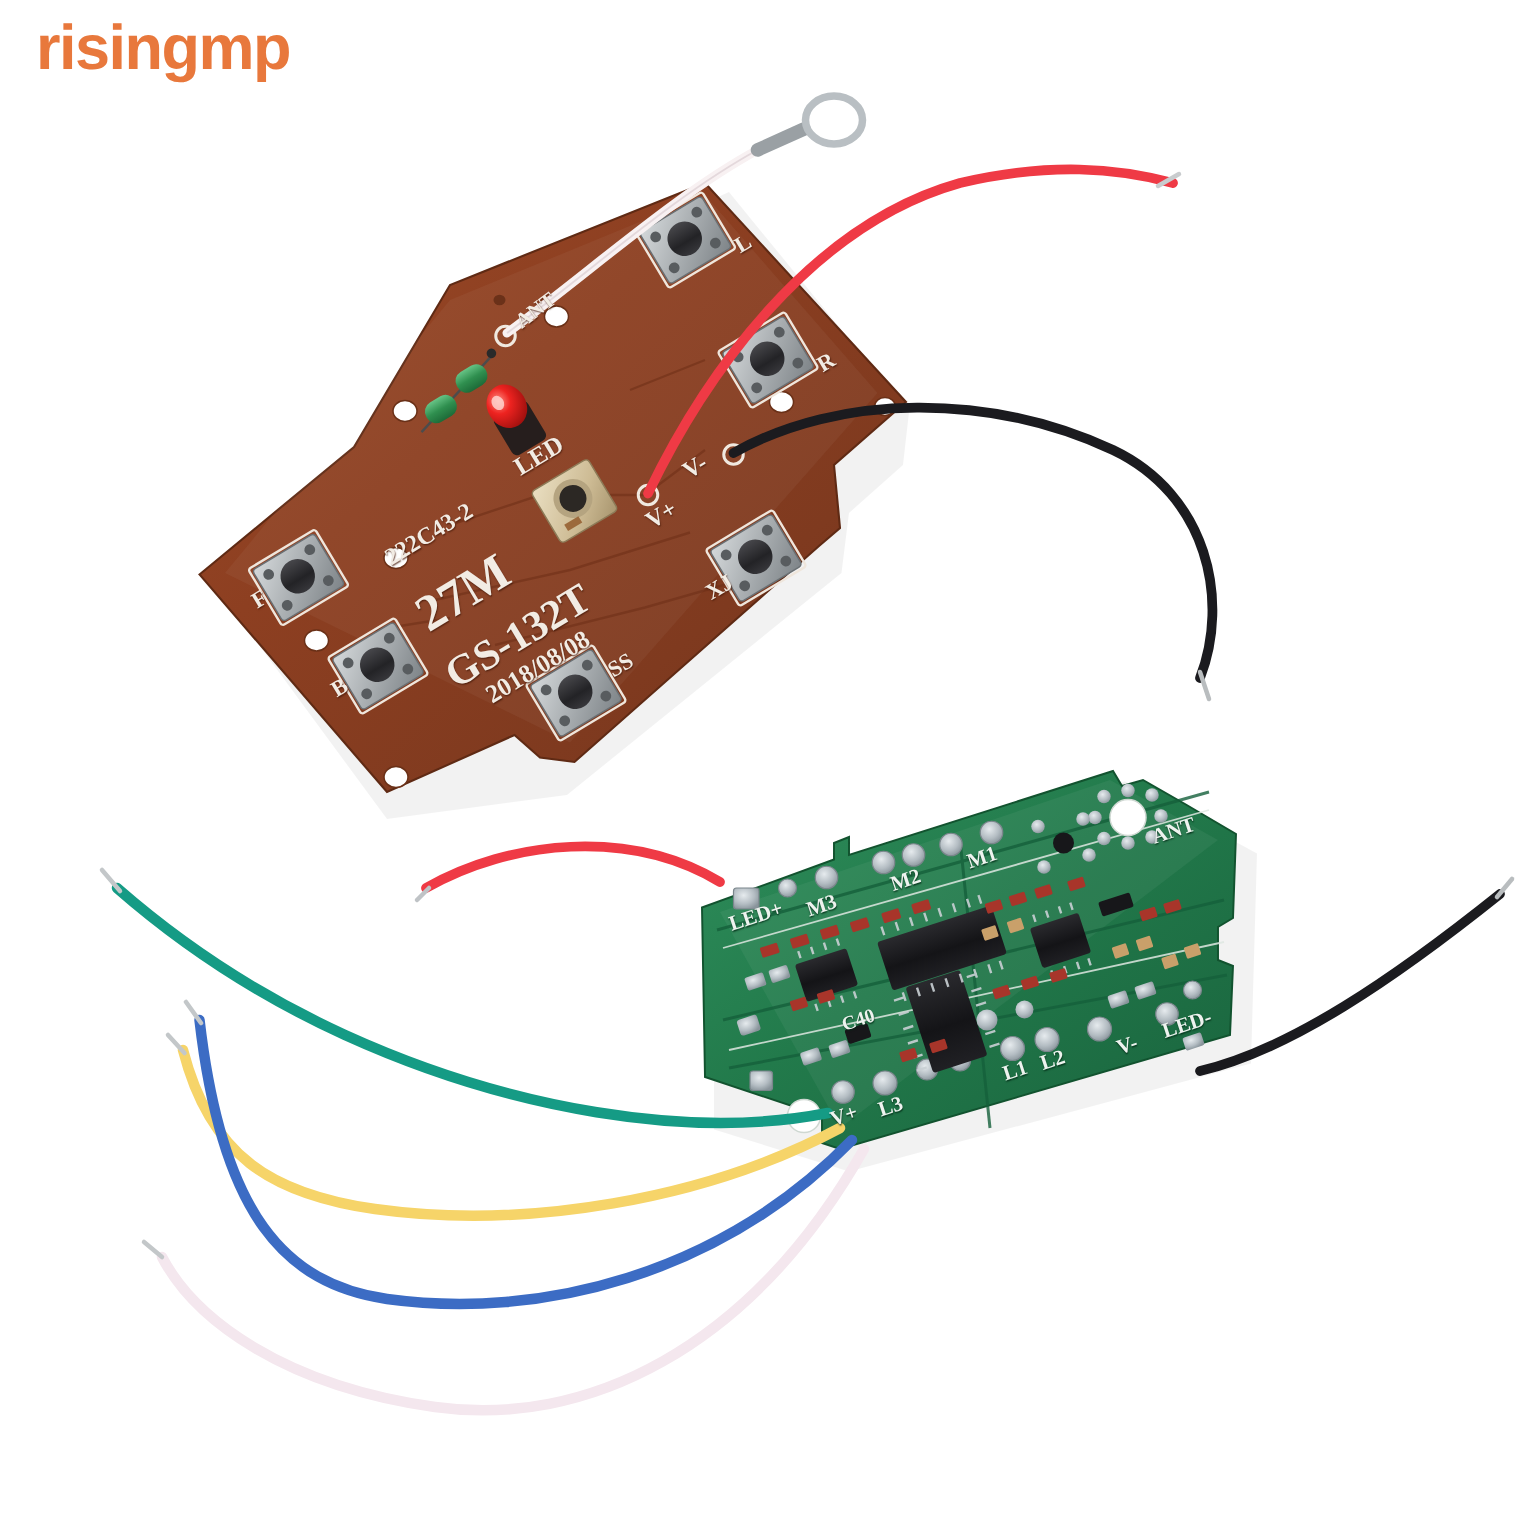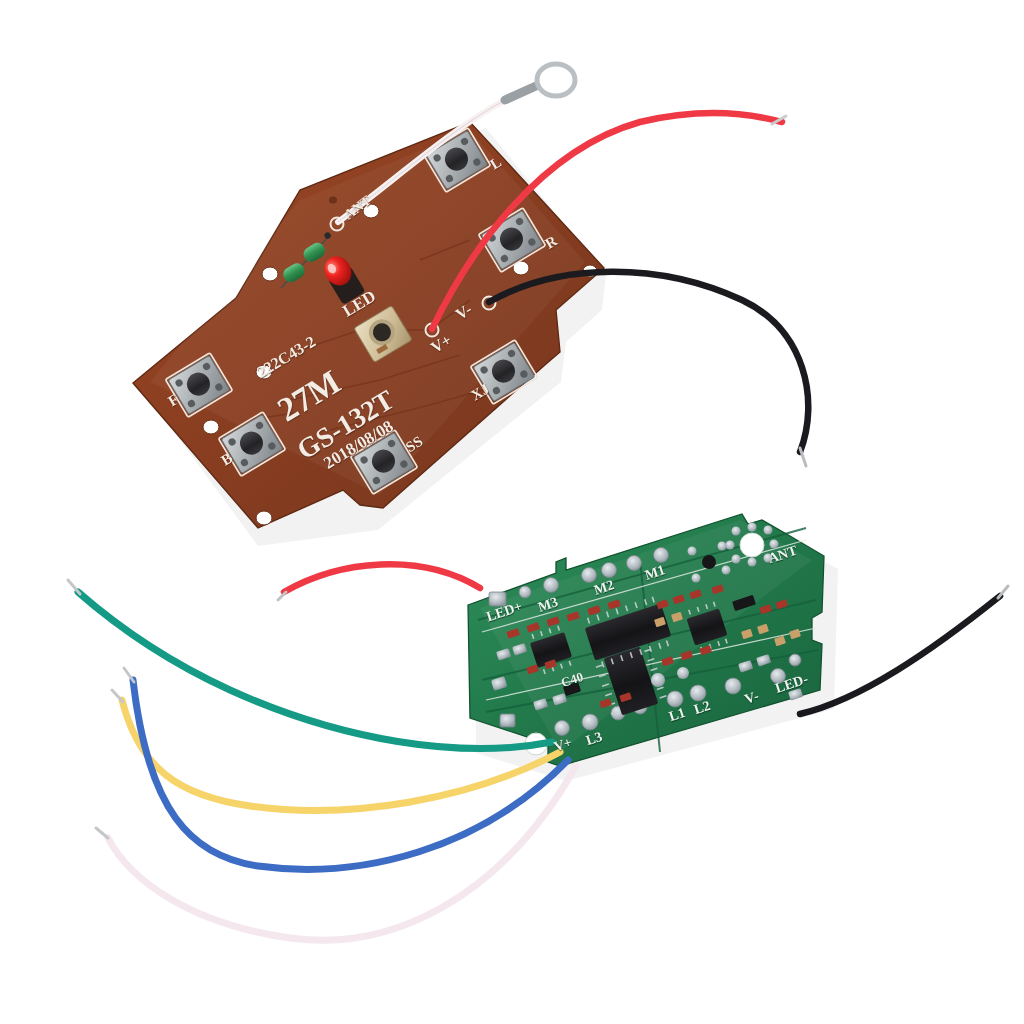--- a/index.html
+++ b/index.html
@@ -38,20 +38,21 @@
     text-shadow:0 1px 1px rgba(0,40,20,.8);
     white-space:nowrap;
     user-select:none;
   }
 </style>
 </head>
 <body>
 
 <div id="stage">
 
+  <div id="watermark">risingmp</div>
 
   <div class="svgwrap">
   <svg width="1024" height="1024" viewBox="0 0 1024 1024" xmlns="http://www.w3.org/2000/svg">
     <defs>
       <linearGradient id="txBoard" x1="0" y1="0" x2="1" y2="1">
         <stop offset="0%" stop-color="#9b4a27"></stop>
         <stop offset="38%" stop-color="#8d3f21"></stop>
         <stop offset="72%" stop-color="#7f3a1f"></stop>
         <stop offset="100%" stop-color="#73331b"></stop>
       </linearGradient>

